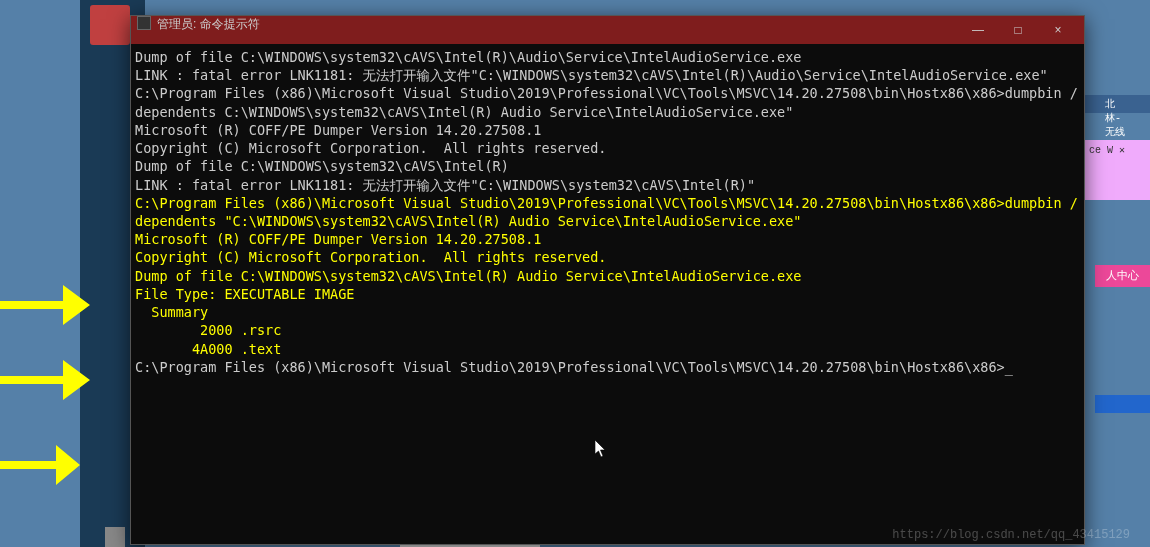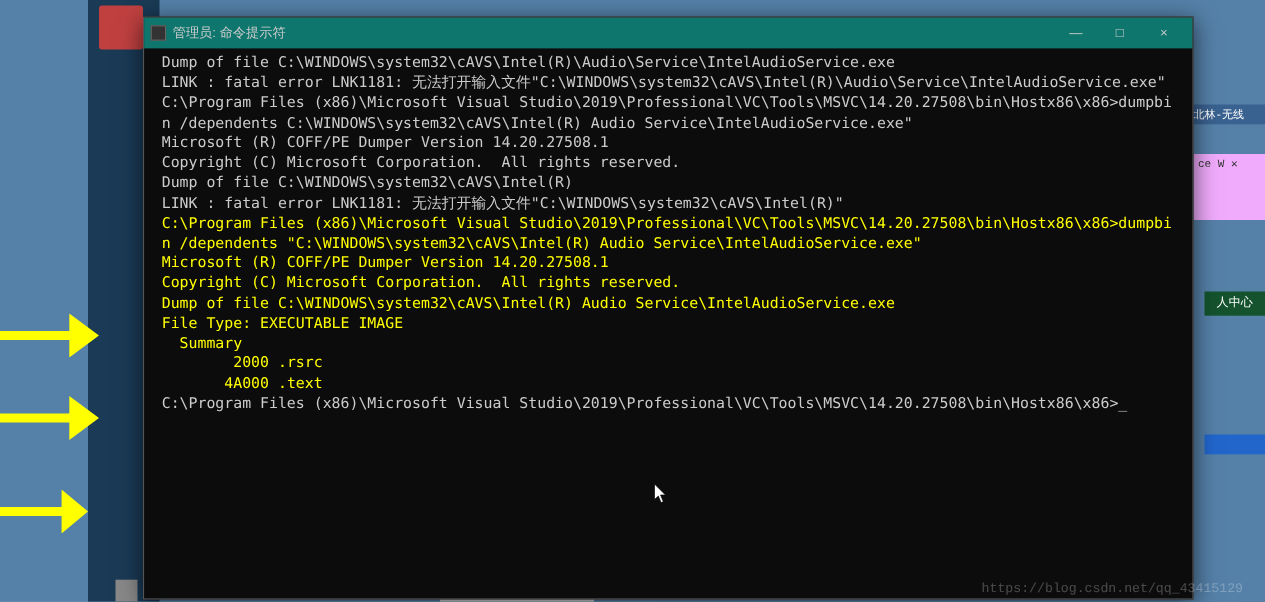--- a/index.html
+++ b/index.html
@@ -41,30 +41,30 @@
     }
     .right-tag1 {
       position: absolute;
       right: 0;
       top: 95px;
       width: 65px;
       height: 18px;
       background: #3a6290;
       color: #fff;
       font-size: 10px;
-      padding: 2px 0;
+      padding: 2px 20px;
       z-index: 3;
     }
     .right-tag2 {
       position: absolute;
       right: 0;
       top: 265px;
       width: 55px;
       height: 22px;
-      background: #14532d;
+      background: #ec4899;
       color: #fff;
       font-size: 11px;
       text-align: center;
       line-height: 22px;
       z-index: 3;
     }
     .right-tag3 {
       position: absolute;
       right: 0;
       top: 395px;
@@ -100,23 +100,22 @@
       height: 530px;
       background: #0c0c0c;
       border: 1px solid #555;
       box-shadow: 0 4px 20px rgba(0,0,0,0.6);
       z-index: 10;
       display: flex;
       flex-direction: column;
     }
     .titlebar {
       height: 28px;
-      background: #0f766e;
+      background: #7f1d1d;
       display: flex;
-      align-items: center;
       padding: 0 6px;
       color: #ccc;
       font-size: 12px;
       font-family: 'Segoe UI', sans-serif;
     }
     .titlebar-icon {
       width: 14px;
       height: 14px;
       background: #333;
       margin-right: 6px;
@@ -129,21 +128,21 @@
       height: 28px;
       display: flex;
       align-items: center;
       justify-content: center;
       color: #ccc;
       font-size: 12px;
       cursor: pointer;
     }
     .terminal {
       flex: 1;
-      padding: 4px 16px;
+      padding: 4px 4px;
       color: #cccccc;
       font-size: 13.5px;
       line-height: 1.35;
       overflow: hidden;
       white-space: pre-wrap;
       word-break: break-all;
       font-family: 'NSimSun', Consolas, monospace;
     }
     .line { display: block; }
     .yellow-text { color: #ffff00; }

